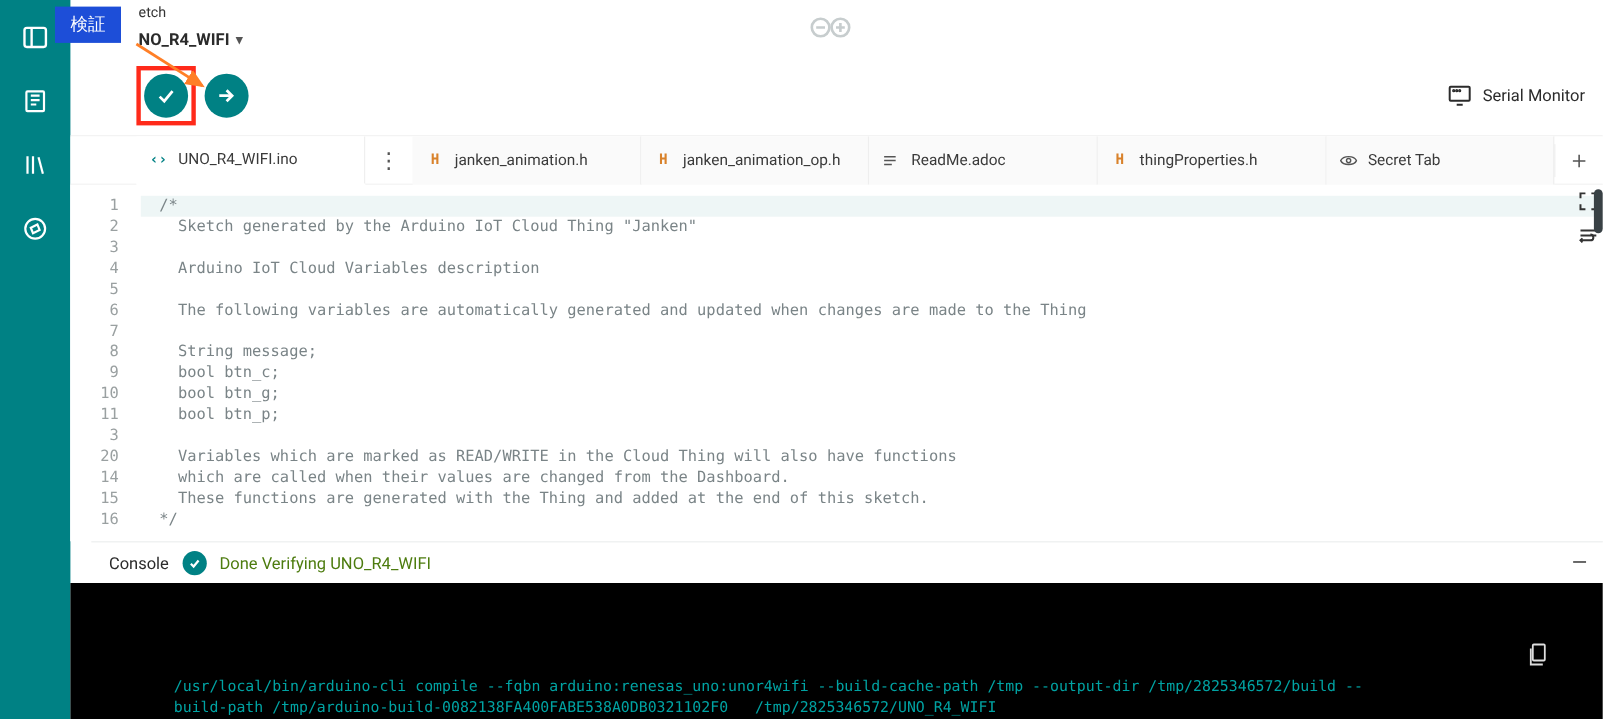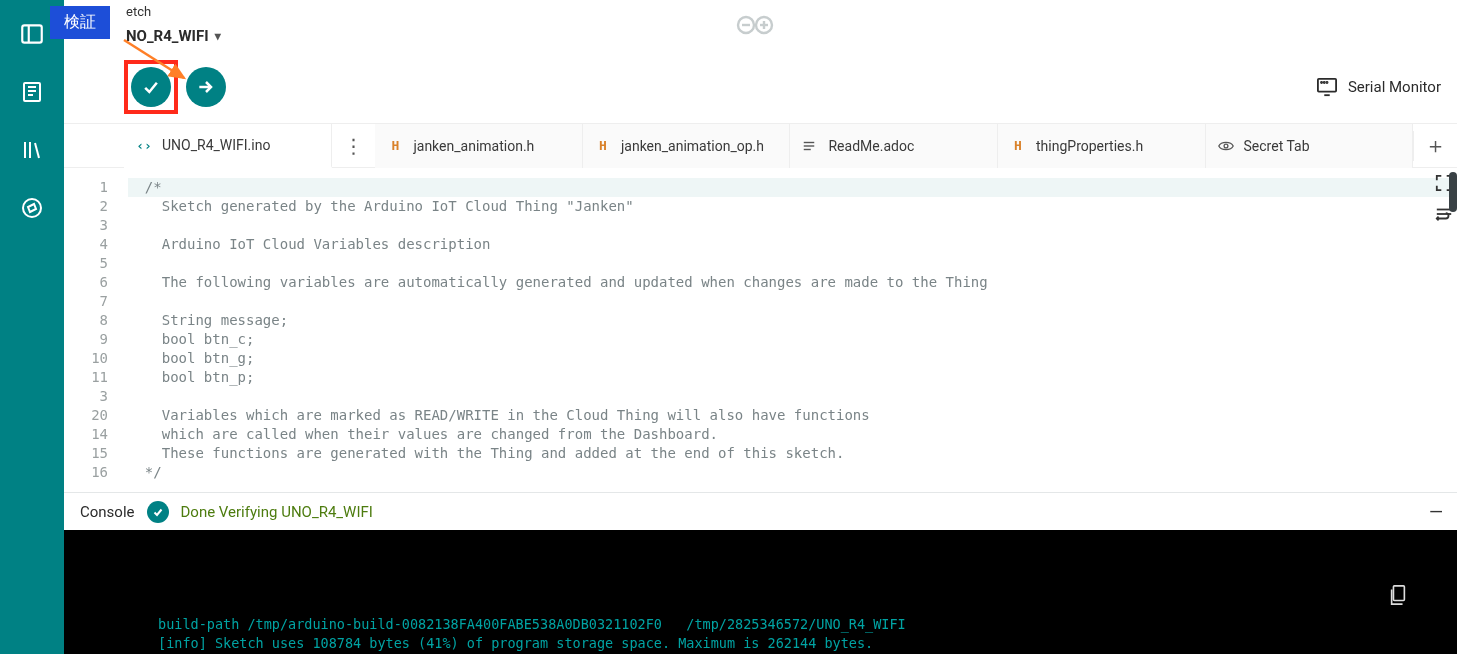--- a/index.html
+++ b/index.html
@@ -169,21 +169,21 @@
   .scroll-thumb {
     position:absolute; right:0; top:4px; width:8px; height:40px;
     background:#394145; border-radius:4px;
   }
   .console-head {
     height:38px; display:flex;align-items:center;
     padding:0 16px;
     border-top:1px solid #e4e7e8;
     background:#fff;
     gap:12px;
-    color:#2b2b2b; font-size:15px;
+    color:#2b2b2b; font-size:15px;margin-left:19px;
   }
   .console-head .status { color:#4d7c0f; }
   .console-head .ok-badge {
     width:22px;height:22px;border-radius:50%;background:#008184;color:#fff;
     display:flex;align-items:center;justify-content:center;font-size:13px;
   }
   .console-head .collapse { margin-left:auto; cursor:pointer; color:#333; font-size:18px; letter-spacing:-2px;}
   .console-body {
     background:#000; color:#00a3a3;
     font-family:Consolas,Menlo,monospace;
@@ -385,15 +385,15 @@
     <span class="status">Done Verifying UNO_R4_WIFI</span>
     <span class="collapse">—</span>
   </div>
   <div class="console-body" id="console">
     <div class="console-copy">
       <svg width="20" height="22" viewBox="0 0 22 24" fill="none" stroke="#ddd" stroke-width="1.8">
           <rect x="6" y="2" width="12" height="16" rx="1"></rect>
           <path d="M4 6 L4 22 L16 22"></path>
         </svg>
     </div>
-  <div>build-path /tmp/arduino-build-0082138FA400FABE538A0DB0321102F0   /tmp/2825346572/UNO_R4_WIFI</div><div>[info] Sketch uses 108784 bytes (41%) of program storage space. Maximum is 262144 bytes.</div></div>
+  <div>/usr/local/bin/arduino-cli compile --fqbn arduino:renesas_uno:unor4wifi --build-cache-path /tmp --output-dir /tmp/2825346572/build --</div><div>build-path /tmp/arduino-build-0082138FA400FABE538A0DB0321102F0   /tmp/2825346572/UNO_R4_WIFI</div><div>[info] Sketch uses 108784 bytes (41%) of program storage space. Maximum is 262144 bytes.</div></div>
 
 </div>
 
 </body></html>

